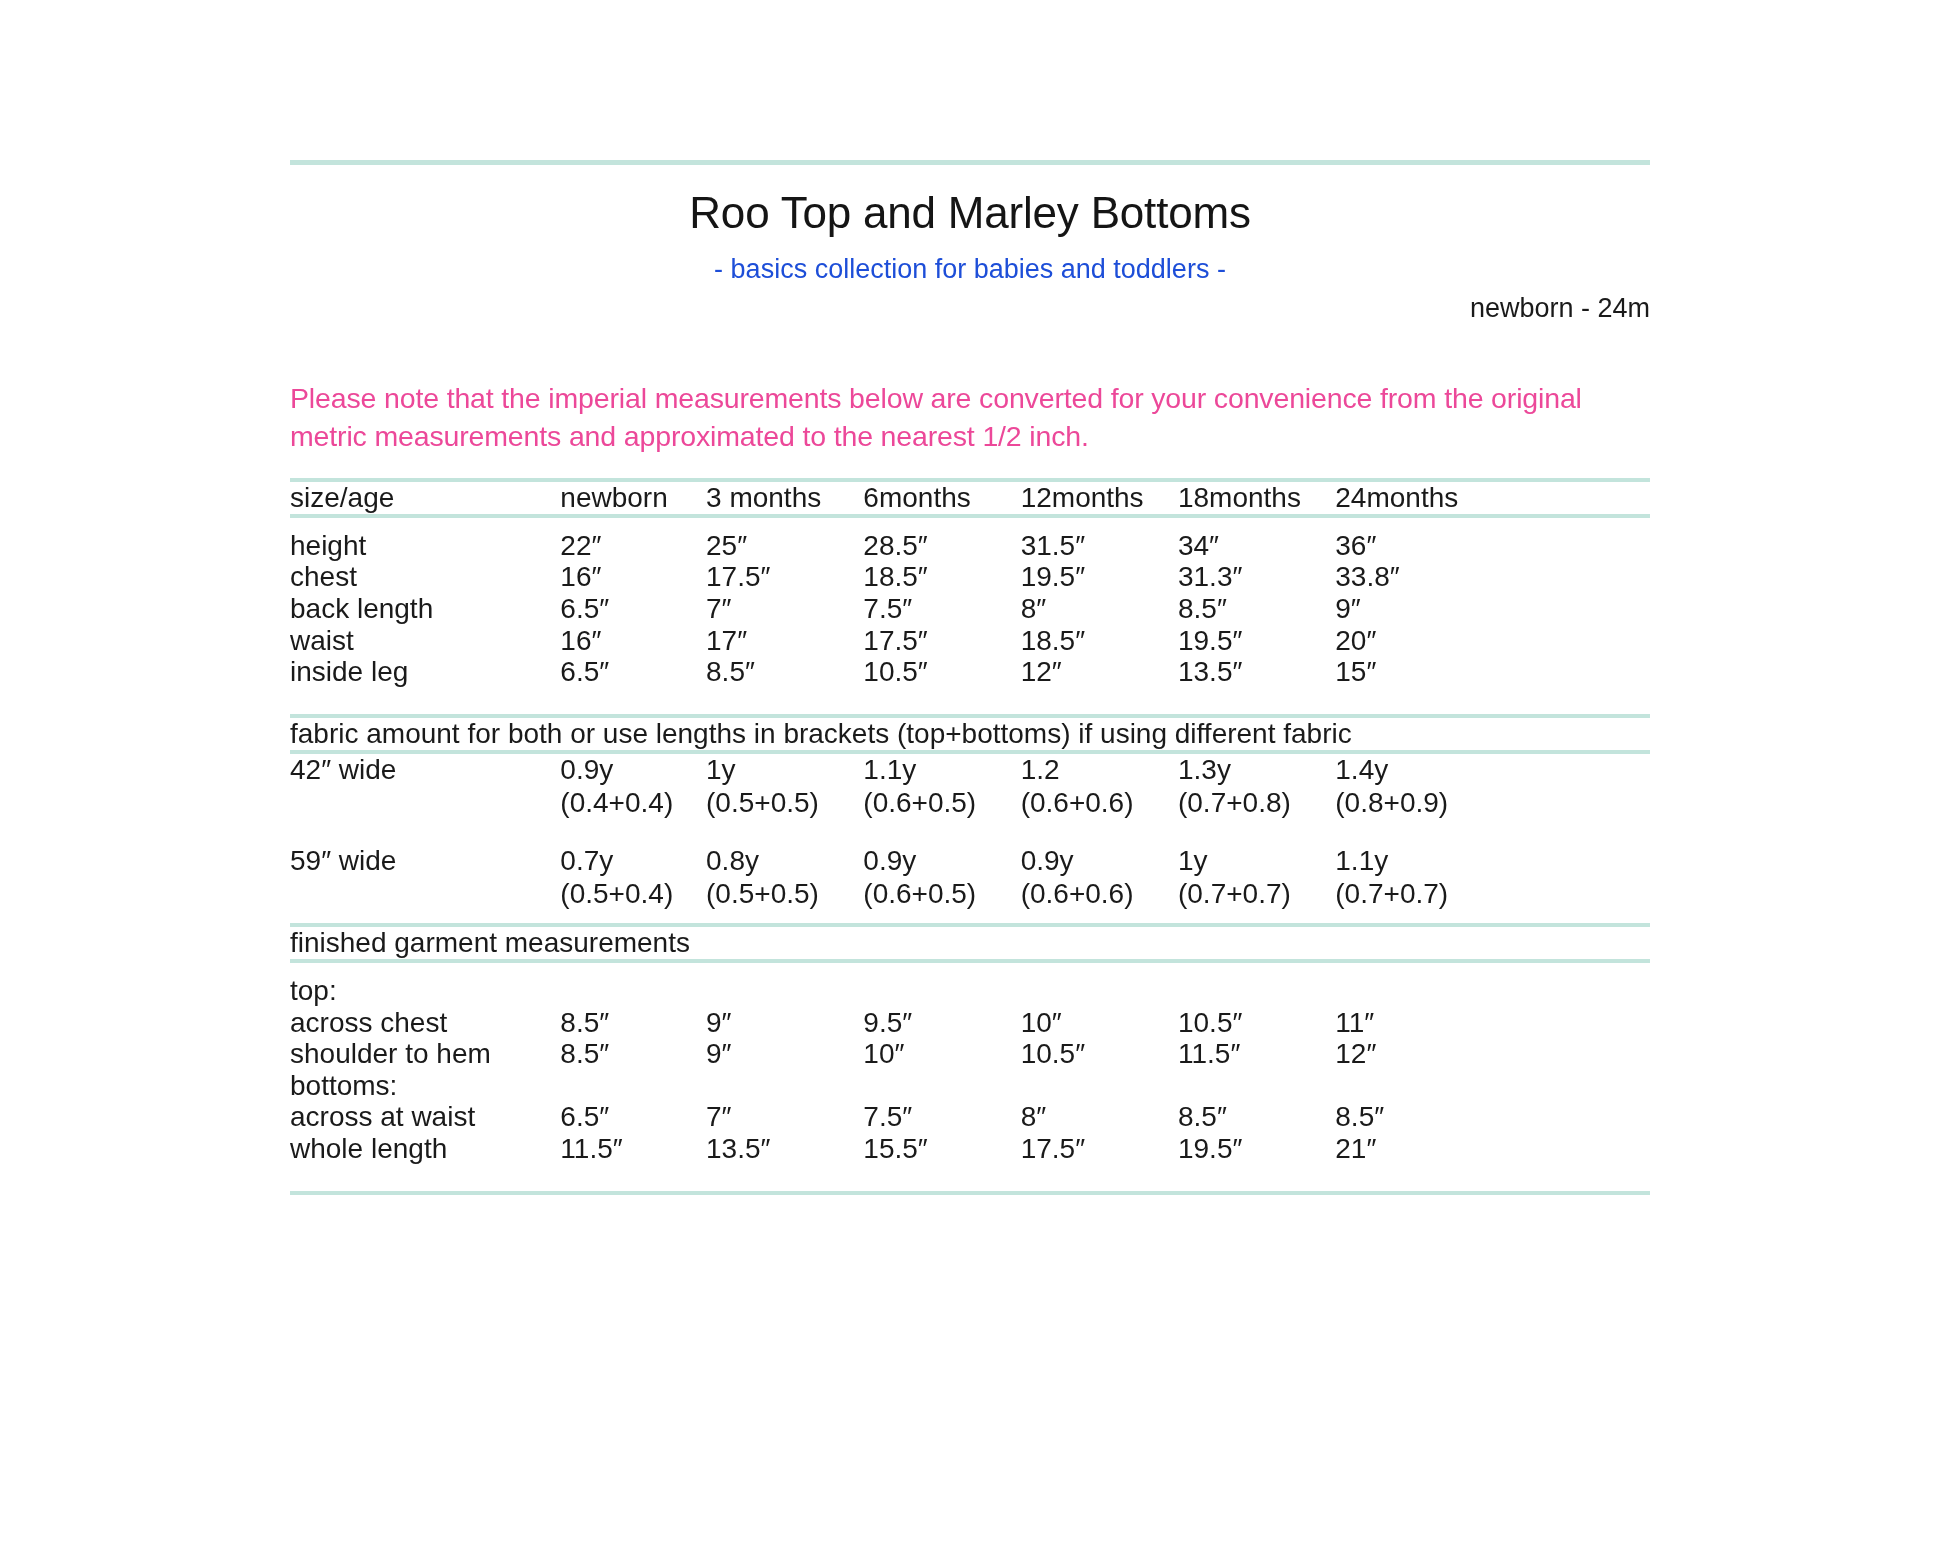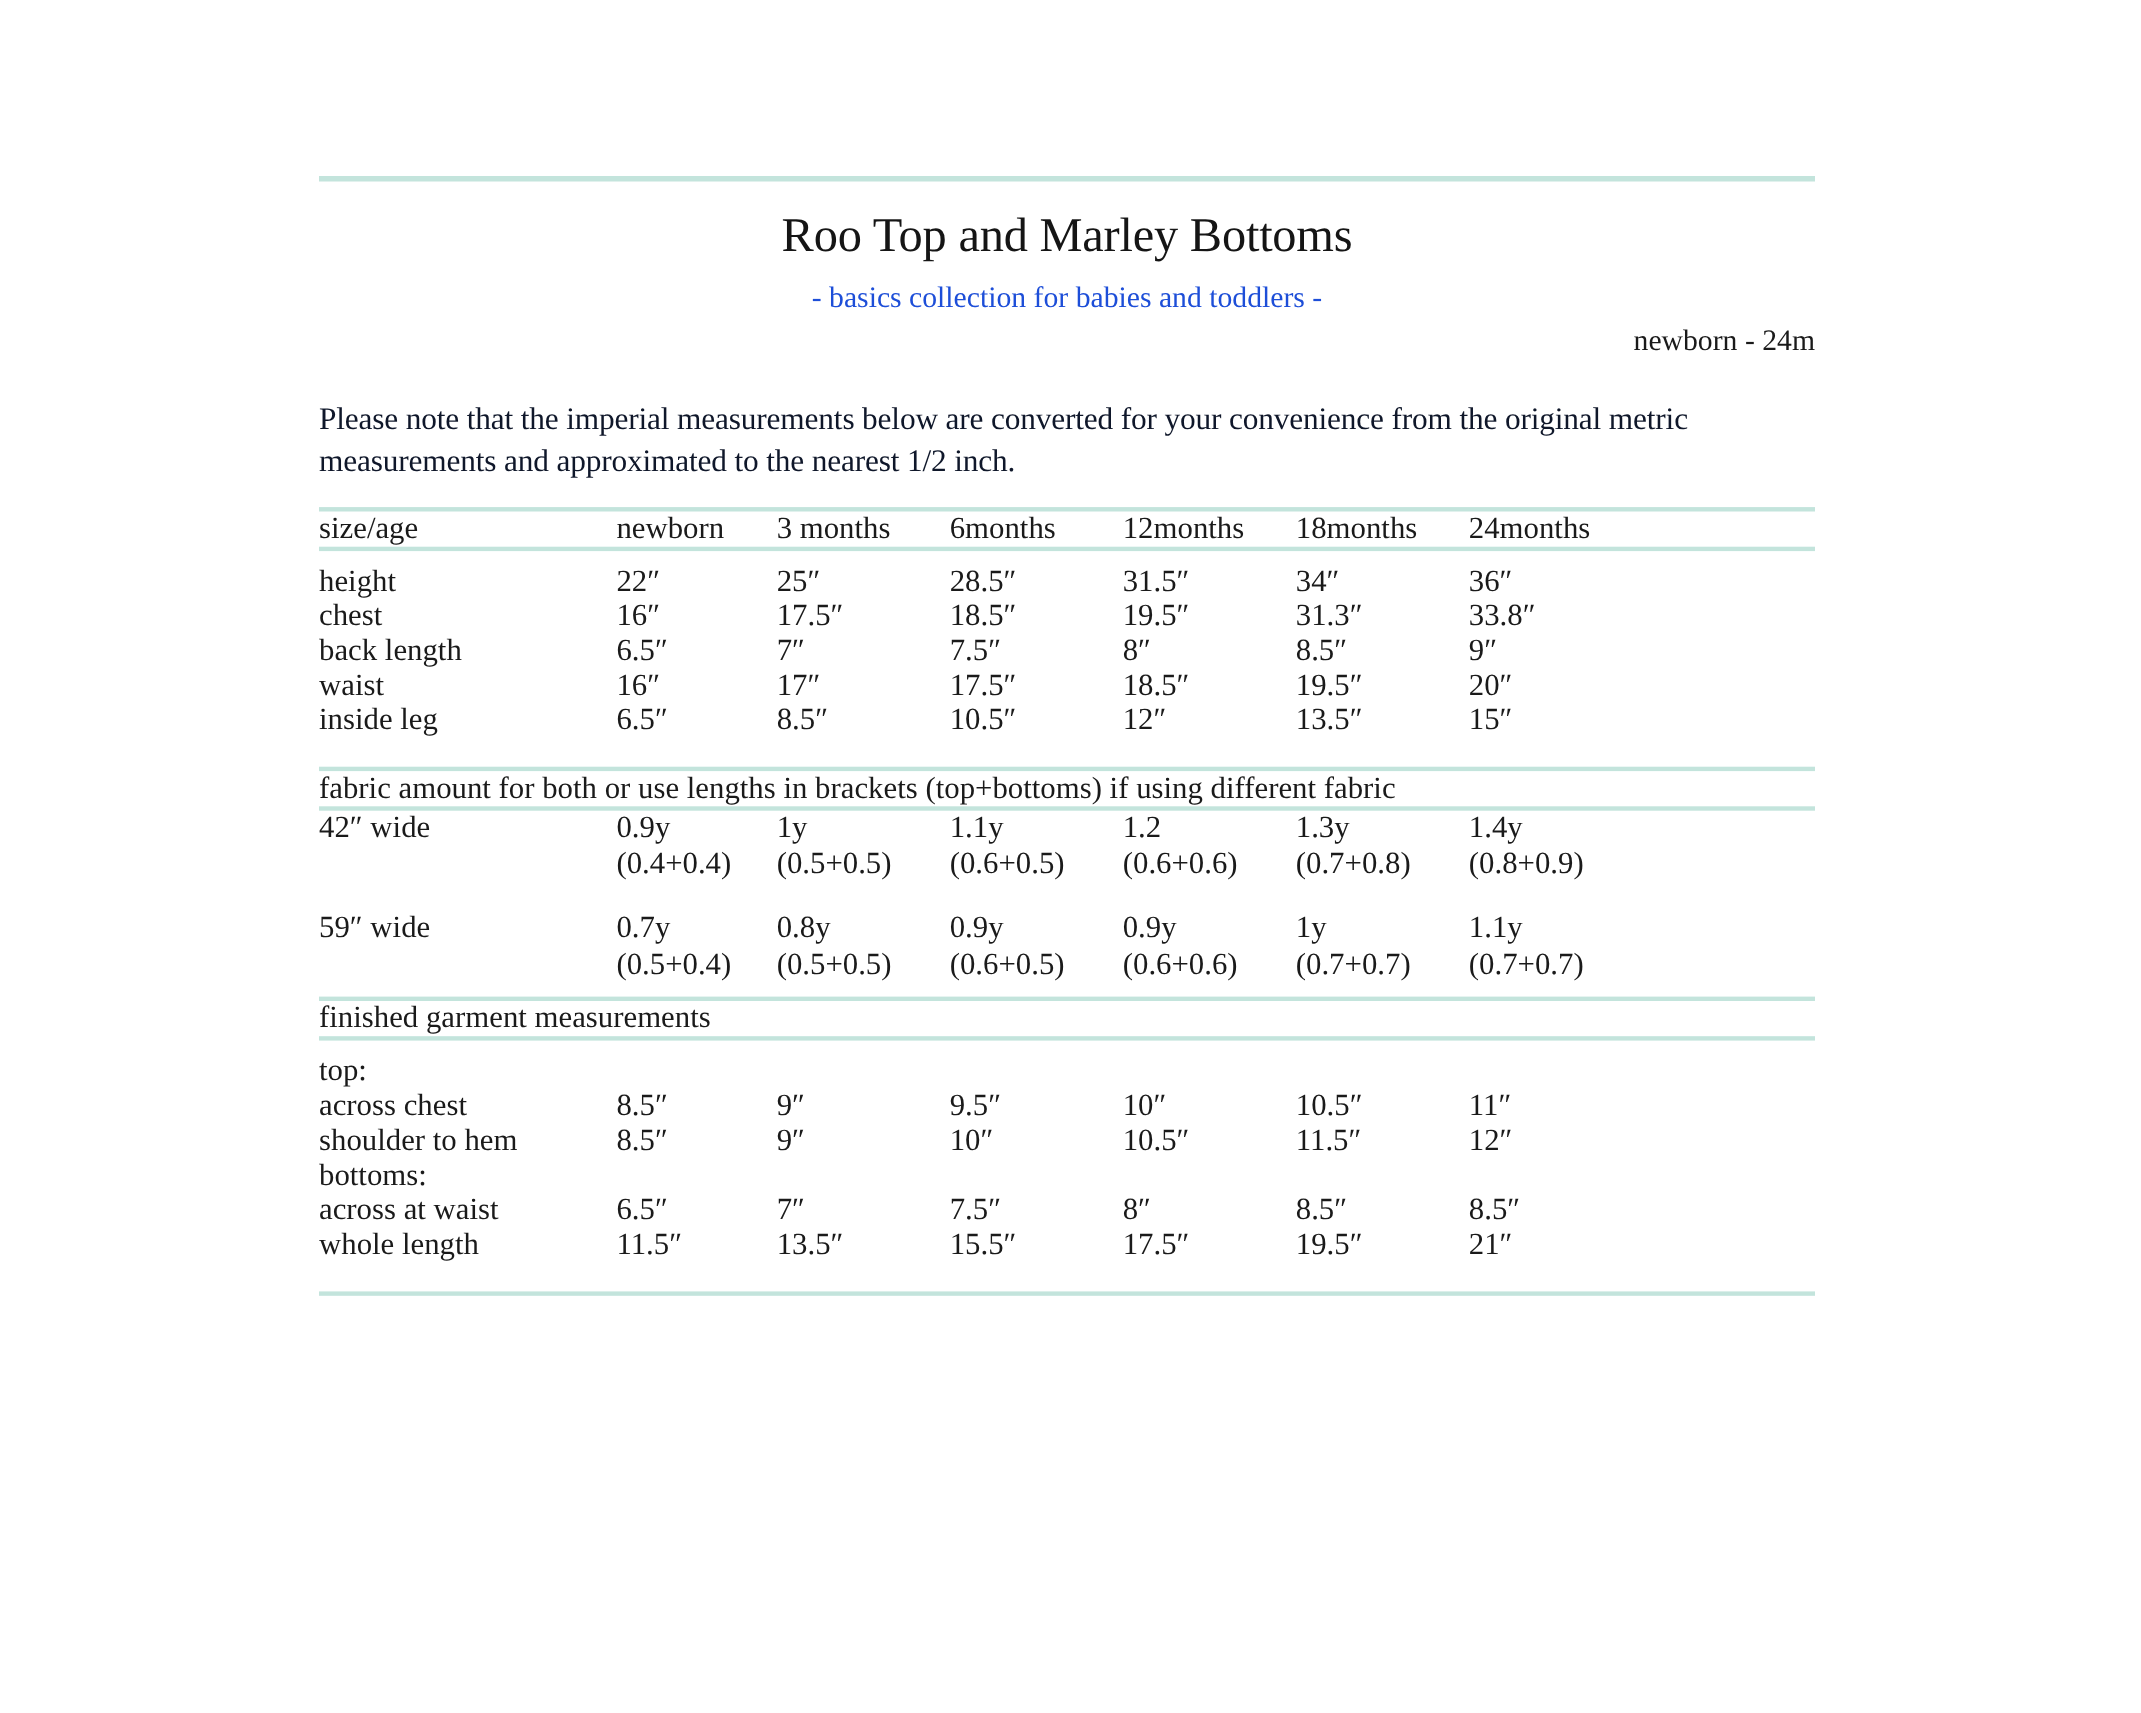--- a/index.html
+++ b/index.html
@@ -12,21 +12,20 @@
     height: 1557px;
     font-family: "Liberation Sans", sans-serif;
     color: #1a1a1a;
     overflow: hidden;
   }
   .page {
     position: relative;
     width: 1946px;
     height: 1557px;
     background: #ffffff;
-    font-family: Liberation Serif, serif;
   }
   .sheet {
     position: absolute;
     left: 290px;
     top: 160px;
     width: 1360px;
   }
 
   
   .rule {
@@ -58,22 +57,22 @@
     font-size: 27px;
     font-weight: 400;
     margin-top: 8px;
     color: #1a1a1a;
   }
 
   
   .note {
     font-size: 28.5px;
     line-height: 1.33;
-    margin-top: 38px;
-    color: #0f172a;
+    margin-top: 56px;
+    color: #ec4899;
     letter-spacing: -0.15px;
   }
 
   
   table.grid {
     border-collapse: collapse;
     width: 100%;
     table-layout: fixed;
     font-size: 28px;
     color: #1a1a1a;

